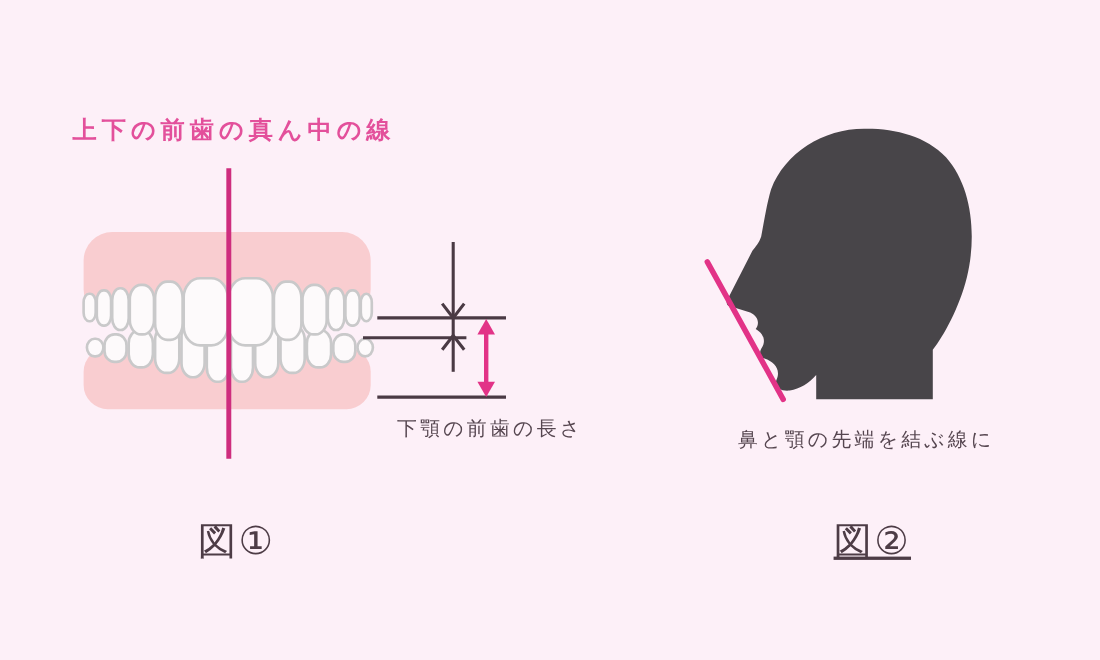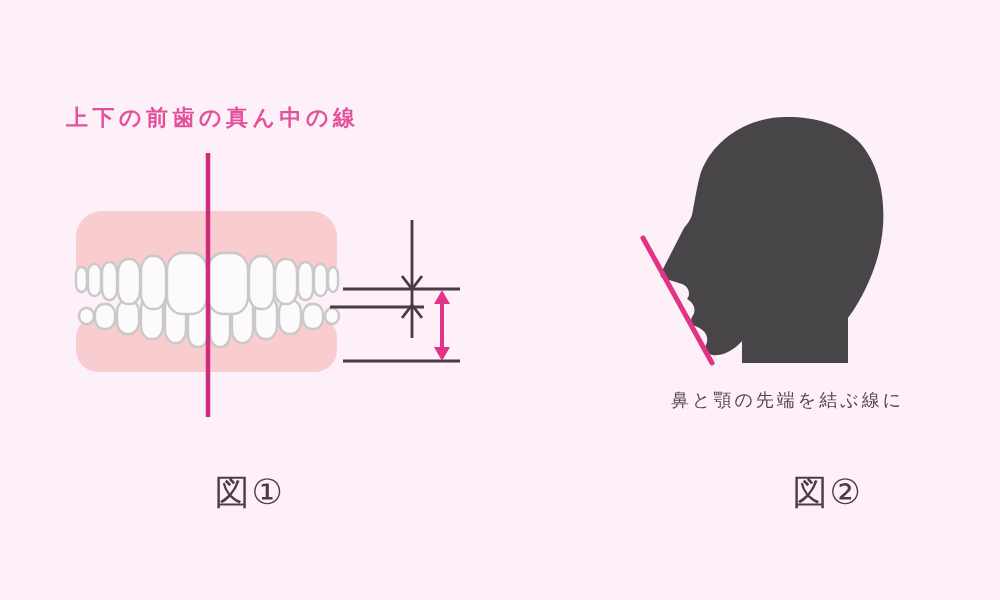--- a/index.html
+++ b/index.html
@@ -14,25 +14,25 @@
   .lbl{position:absolute;color:var(--dark-text,#564650);font-weight:500;}
   .title{
     position:absolute;left:66px;top:103px;
     color:var(--accent-pink,#e3509b);
     font-size:22px;font-weight:bold;letter-spacing:4.5px;white-space:nowrap;
   }
   .overlap-lbl{left:288px;top:151px;font-size:18px;letter-spacing:4.5px;line-height:29px;white-space:nowrap;}
   .length-lbl{left:361px;top:377px;font-size:18px;letter-spacing:3px;white-space:nowrap;}
   .eline-lbl{left:671px;top:385px;font-size:18px;letter-spacing:3px;line-height:30px;white-space:nowrap;}
   .caption{
-    position:absolute;top:469px;width:140px;text-align:right;
+    position:absolute;top:469px;width:140px;text-align:center;
     color:var(--caption,#4d3c46);font-size:35px;font-weight:500;letter-spacing:2px;
   }
   .caption1{left:145px;}
-  .caption2{left:723px;}
+  .caption2{left:723px;text-decoration:underline;}
 
   
   .gum{fill:var(--gum,#f9cdd0);}
   .tooth{fill:var(--tooth,#fdfafb);stroke:var(--tooth-outline,#c9c9ca);stroke-width:2.4;}
   .midline{stroke:var(--midline-pink,#ce2d7e);stroke-width:4.5;}
   .dim{stroke:var(--dim-line,#4a3a44);stroke-width:2.8;fill:none;}
   .pinkdim{stroke:var(--arrow-pink,#e23387);stroke-width:4;fill:none;}
   .pinkhead{fill:var(--arrow-pink,#e23387);stroke:none;}
   .head{fill:var(--head,#484549);}
   .eline{stroke:var(--arrow-pink,#e23387);stroke-width:5;stroke-linecap:round;}
@@ -115,20 +115,21 @@
          C 858,305 872,280 879,252
          C 888,215 884,170 860,143
          C 842,124 815,117 788,117 Z"></path>
 
     <line class="eline" x1="643" y1="238" x2="712" y2="363"></line>
   </svg>
 
   <div class="title">上下の前歯の真ん中の線</div>
 
 
+  <div class="lbl length-lbl">下顎の前歯の長さ</div>
 
   <div class="lbl eline-lbl">
     <span>鼻と顎の先端を結ぶ線に</span><br>
   </div>
 
   <div class="caption caption1">図①</div>
   <div class="caption caption2">図②</div>
 </div>
 
 </body></html>

